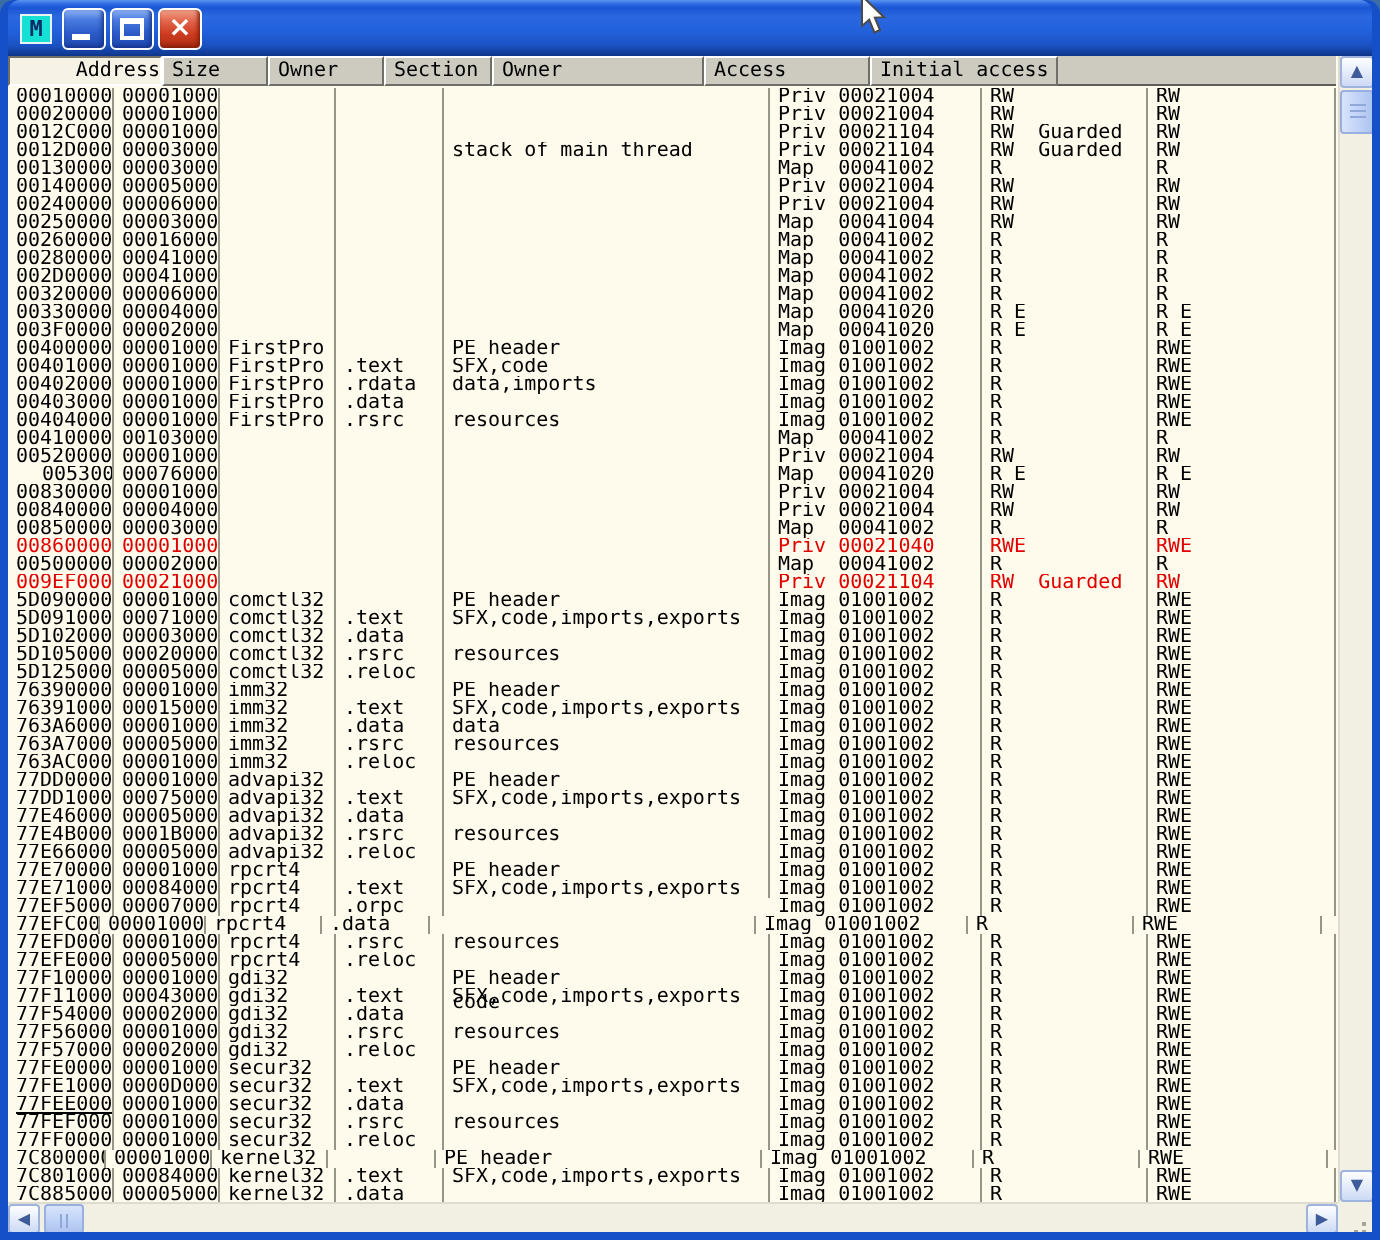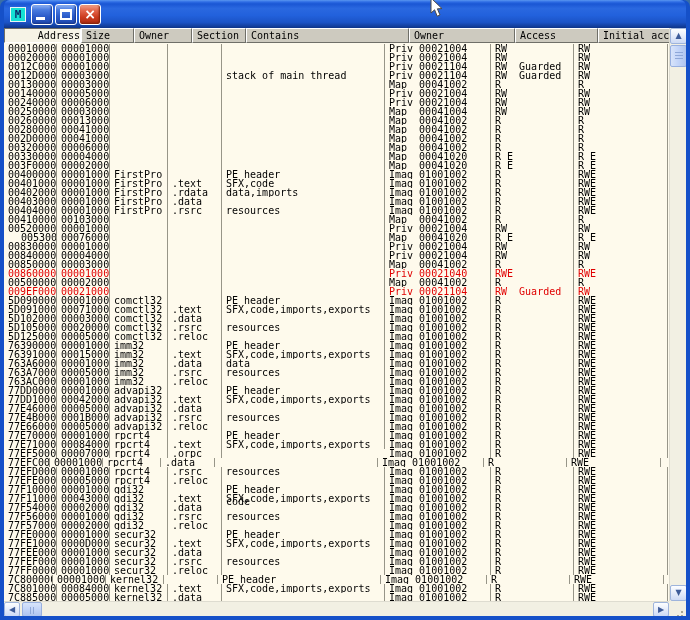--- a/index.html
+++ b/index.html
@@ -161,21 +161,20 @@
         </span>
     </span>
   </div>
 
   <div class="content">
     <div class="header-row">
         <div class="hc pressed" style="width: 77px; text-align: right;">Address</div>
         <div class="hc" style="width: 53px;">Size</div>
         <div class="hc" style="width: 58px;">Owner</div>
         <div class="hc" style="width: 54px;">Section</div>
-        <div class="hc" style="width: 163px;">Contains</div>
         <div class="hc" style="width: 106px;">Owner</div>
         <div class="hc" style="width: 83px;">Access</div>
         <div class="hc" style="width: 94px;">Initial access</div>
       </div>
     <div class="rows">
         <div class="row">
           <div class="cell" style="width: 53px;">00010000</div>
           <div class="cell" style="width: 53px;">00001000</div>
           <div class="cell" style="width: 58px;"></div>
           <div class="cell" style="width: 54px;"></div>
@@ -249,21 +248,21 @@
           <div class="cell" style="width: 53px;">00003000</div>
           <div class="cell" style="width: 58px;"></div>
           <div class="cell" style="width: 54px;"></div>
           <div class="cell" style="width: 163px;"></div>
           <div class="cell" style="width: 106px;">Map  00041004</div>
           <div class="cell" style="width: 83px;">RW</div>
           <div class="cell" style="width: 94px;">RW</div>
         </div>
         <div class="row">
           <div class="cell" style="width: 53px;">00260000</div>
-          <div class="cell" style="width: 53px;">00013000</div>
+          <div class="cell" style="width: 53px;">00016000</div>
           <div class="cell" style="width: 58px;"></div>
           <div class="cell" style="width: 54px;"></div>
           <div class="cell" style="width: 163px;"></div>
           <div class="cell" style="width: 106px;">Map  00041002</div>
           <div class="cell" style="width: 83px;">R</div>
           <div class="cell" style="width: 94px;">R</div>
         </div>
         <div class="row">
           <div class="cell" style="width: 53px;">00280000</div>
           <div class="cell" style="width: 53px;">00041000</div>
@@ -559,21 +558,21 @@
           <div class="cell" style="width: 53px;">00001000</div>
           <div class="cell" style="width: 58px;">advapi32</div>
           <div class="cell" style="width: 54px;"></div>
           <div class="cell" style="width: 163px;">PE header</div>
           <div class="cell" style="width: 106px;">Imag 01001002</div>
           <div class="cell" style="width: 83px;">R</div>
           <div class="cell" style="width: 94px;">RWE</div>
         </div>
         <div class="row">
           <div class="cell" style="width: 53px;">77DD1000</div>
-          <div class="cell" style="width: 53px;">00042000</div>
+          <div class="cell" style="width: 53px;">00075000</div>
           <div class="cell" style="width: 58px;">advapi32</div>
           <div class="cell" style="width: 54px;">.text</div>
           <div class="cell" style="width: 163px;">SFX,code,imports,exports</div>
           <div class="cell" style="width: 106px;">Imag 01001002</div>
           <div class="cell" style="width: 83px;">R</div>
           <div class="cell" style="width: 94px;">RWE</div>
         </div>
         <div class="row">
           <div class="cell" style="width: 53px;">77E46000</div>
           <div class="cell" style="width: 53px;">00005000</div>

